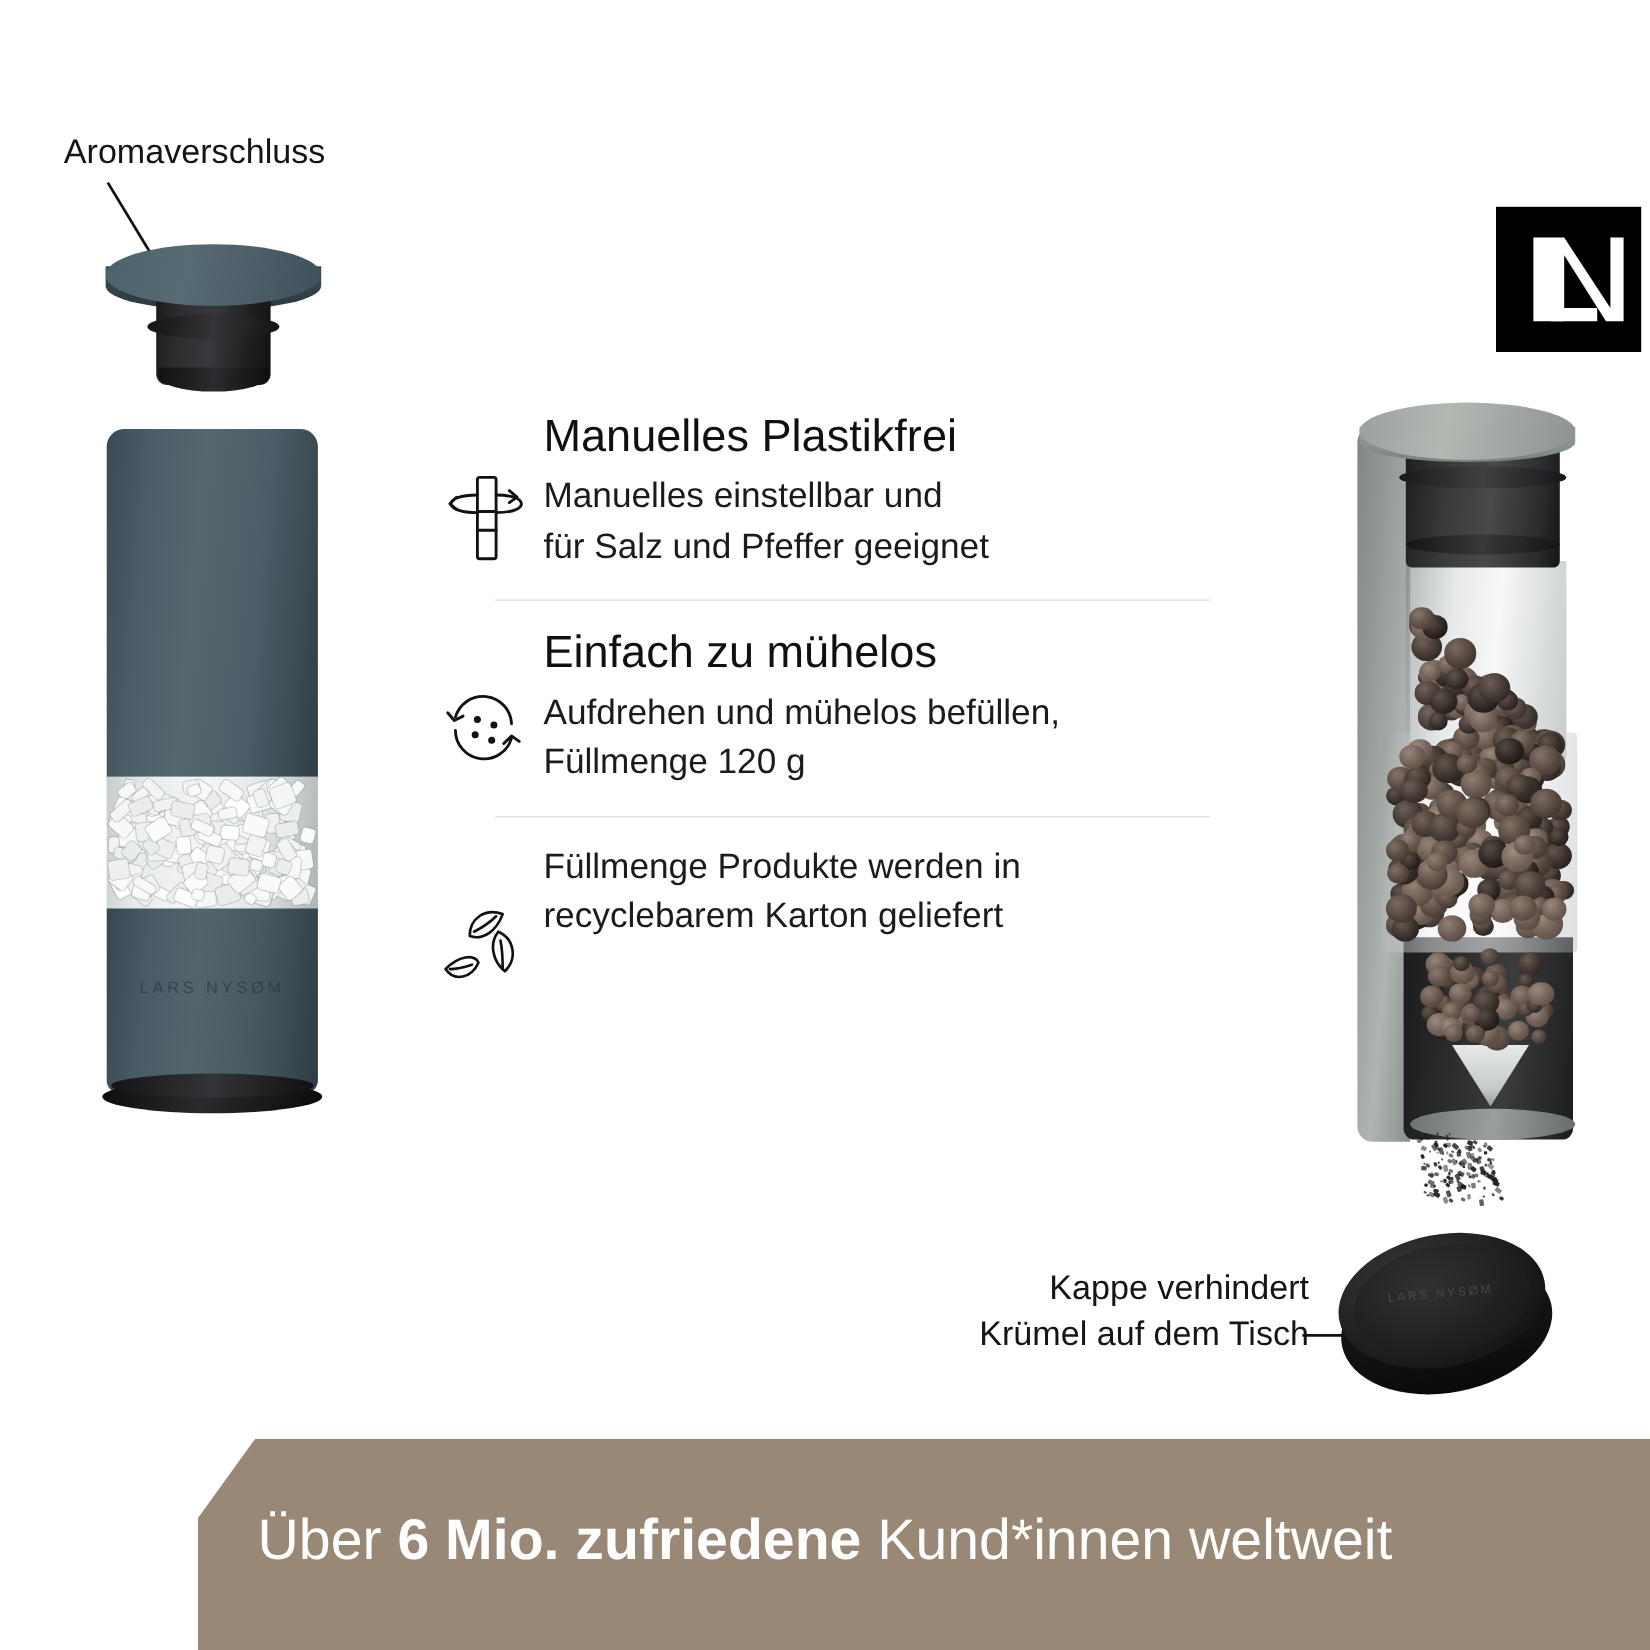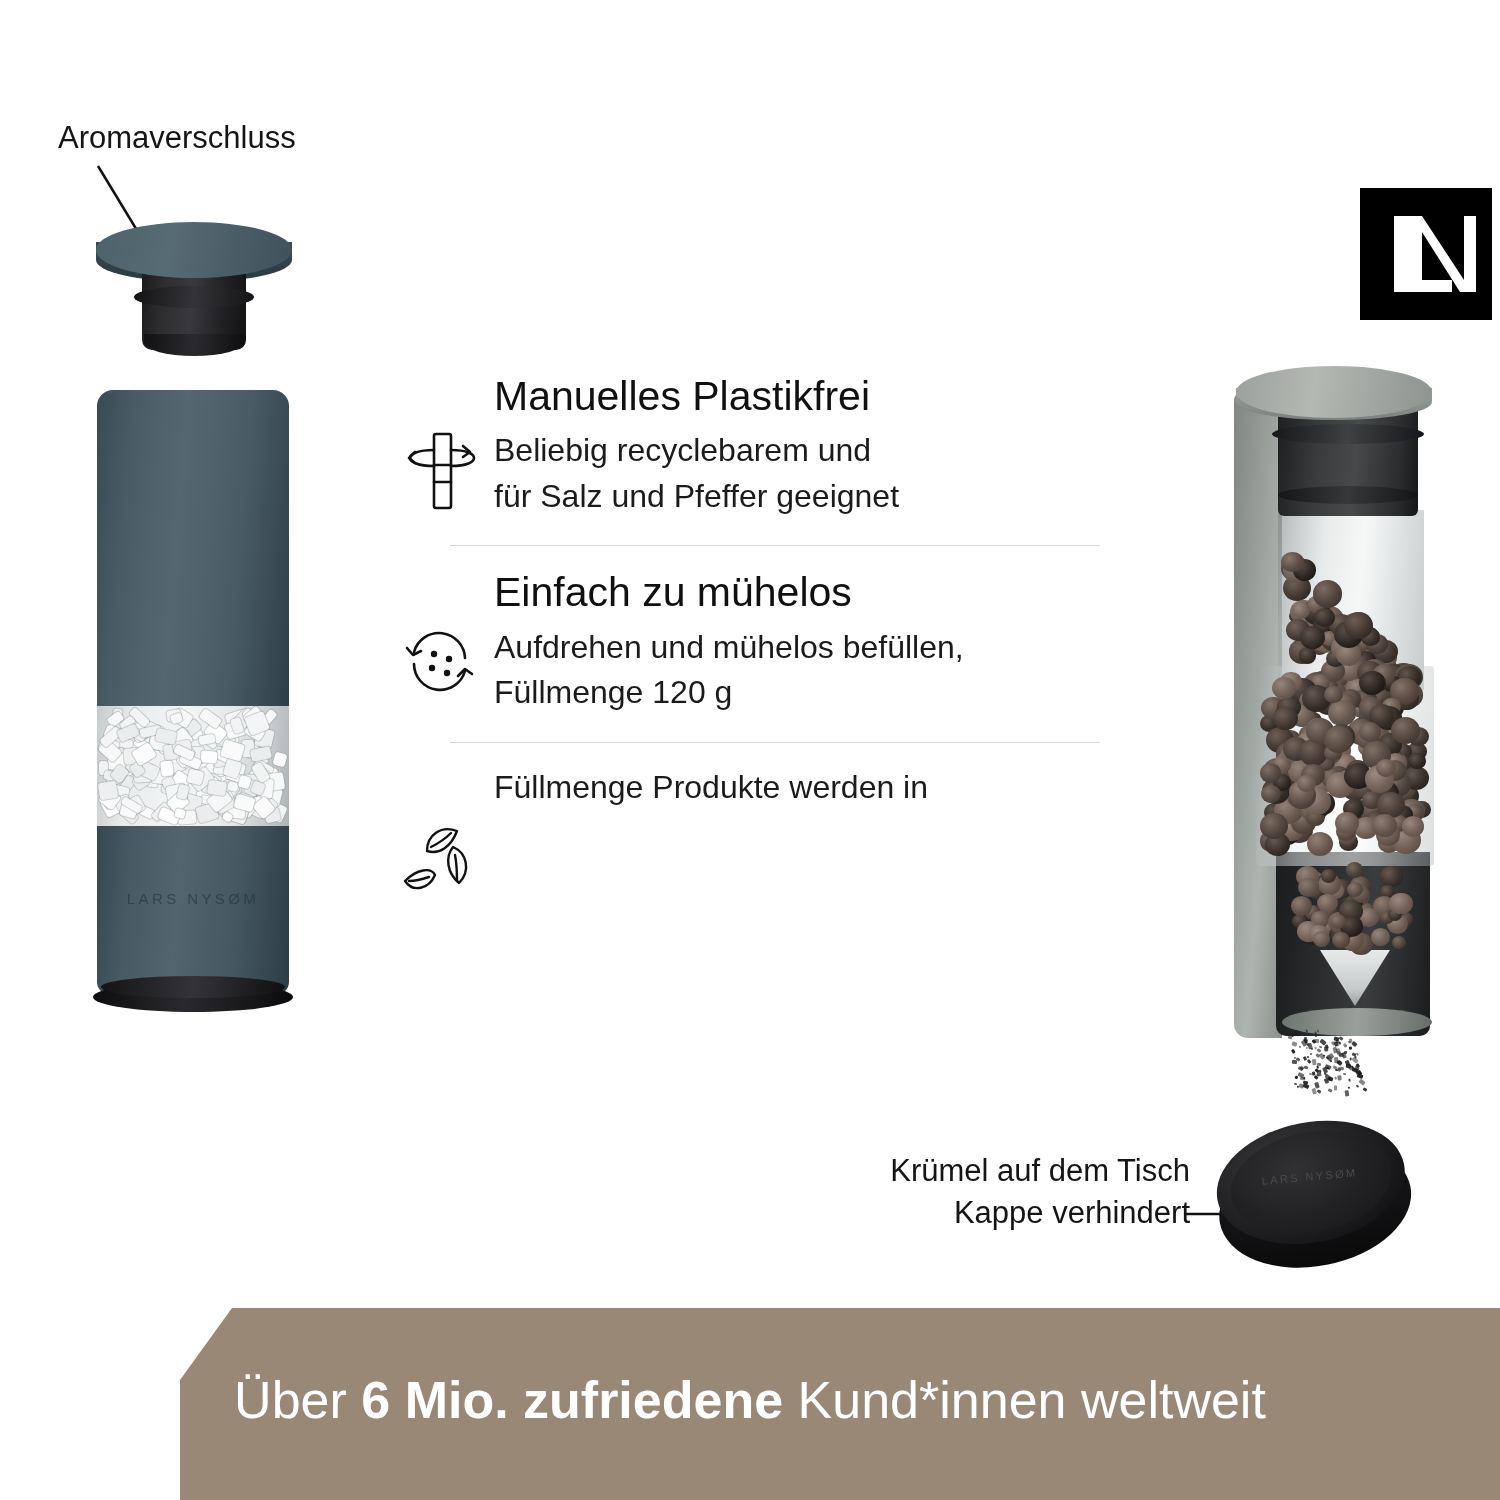--- a/index.html
+++ b/index.html
@@ -621,21 +621,21 @@
           <line x1="28" y1="54" x2="45" y2="54"></line>
           <path d="M28 22 C12 22 4 26 4 30 C4 34 12 38 28 38"></path>
           <path d="M45 22 C61 22 68 26 68 30 C68 34 61 38 45 38"></path>
           <polyline points="9,24 3,30 9,35"></polyline>
           <polyline points="57,18 64,24 57,29"></polyline>
         </svg>
       </div>
       <div class="feat-text">
         <div class="feat-title">Manuelles Plastikfrei</div>
         <div class="feat-desc">
-          <div>Beliebig recyclebarem und</div>
+          <div>Manuelles einstellbar und</div>
           <div>für Salz und Pfeffer geeignet</div>
         </div>
       </div>
     </div>
 
     <div class="divider"></div>
 
     <div class="feature">
       <div class="feat-icon">
         <svg width="78" height="80" viewBox="0 0 78 80" fill="none" stroke="#111" stroke-width="2.6" stroke-linecap="round" stroke-linejoin="round">
@@ -667,20 +667,21 @@
           <path d="M30 26 C38 22 46 16 50 12"></path>
           <path d="M52 26 C66 32 70 50 58 62 C46 52 44 36 52 26 Z"></path>
           <path d="M54 34 C56 44 56 54 56 60"></path>
           <path d="M34 54 C28 68 12 72 4 60 C16 48 30 46 34 54 Z"></path>
           <path d="M28 56 C22 58 14 60 8 60"></path>
         </svg>
       </div>
       <div class="feat-text">
         <div class="feat-desc">
           <div>Füllmenge Produkte werden in</div>
+          <div>recyclebarem Karton geliefert</div>
         </div>
       </div>
     </div>
 
   </div>
 
   <div class="pepper">
     <div class="pm-shell-left"></div>
     <div class="pm-chamber"></div>
     <div class="pm-base"></div>
@@ -1148,22 +1149,22 @@
         <div class="dust" style="left: 75.8937px; top: 676.122px; width: 5.00163px; height: 3.75122px; opacity: 0.51; transform: rotate(25.8719deg);"></div>
         <div class="dust" style="left: 86.6537px; top: 691.273px; width: 3.96984px; height: 2.97738px; opacity: 0.87; transform: rotate(64.7819deg);"></div>
         <div class="dust" style="left: 138.83px; top: 704.788px; width: 4.47575px; height: 3.35681px; opacity: 0.71; transform: rotate(88.8688deg);"></div>
         <div class="dust" style="left: 118.004px; top: 710.962px; width: 3.10219px; height: 2.32664px; opacity: 0.52; transform: rotate(69.1231deg);"></div>
         <div class="dust" style="left: 121.211px; top: 686.077px; width: 5.41383px; height: 4.06038px; opacity: 0.49; transform: rotate(42.325deg);"></div>
       </div>
   </div>
 
 
   <div class="callout-cap">
+    <div>Kappe verhindert</div>
     <div>Krümel auf dem Tisch</div>
-    <div>Kappe verhindert</div>
   </div>
   <svg class="leader-svg" style="left:1182px; top:1200px; width:110px; height:30px;">
     <line x1="2" y1="14" x2="74" y2="14" stroke="#111" stroke-width="2.5"></line>
     <circle cx="76" cy="14" r="3.6" fill="#111"></circle>
   </svg>
 
   <div class="rubber-cap">
     <div class="rc-side"></div>
     <div class="rc-top"></div>
     <div class="rc-inner"></div>

